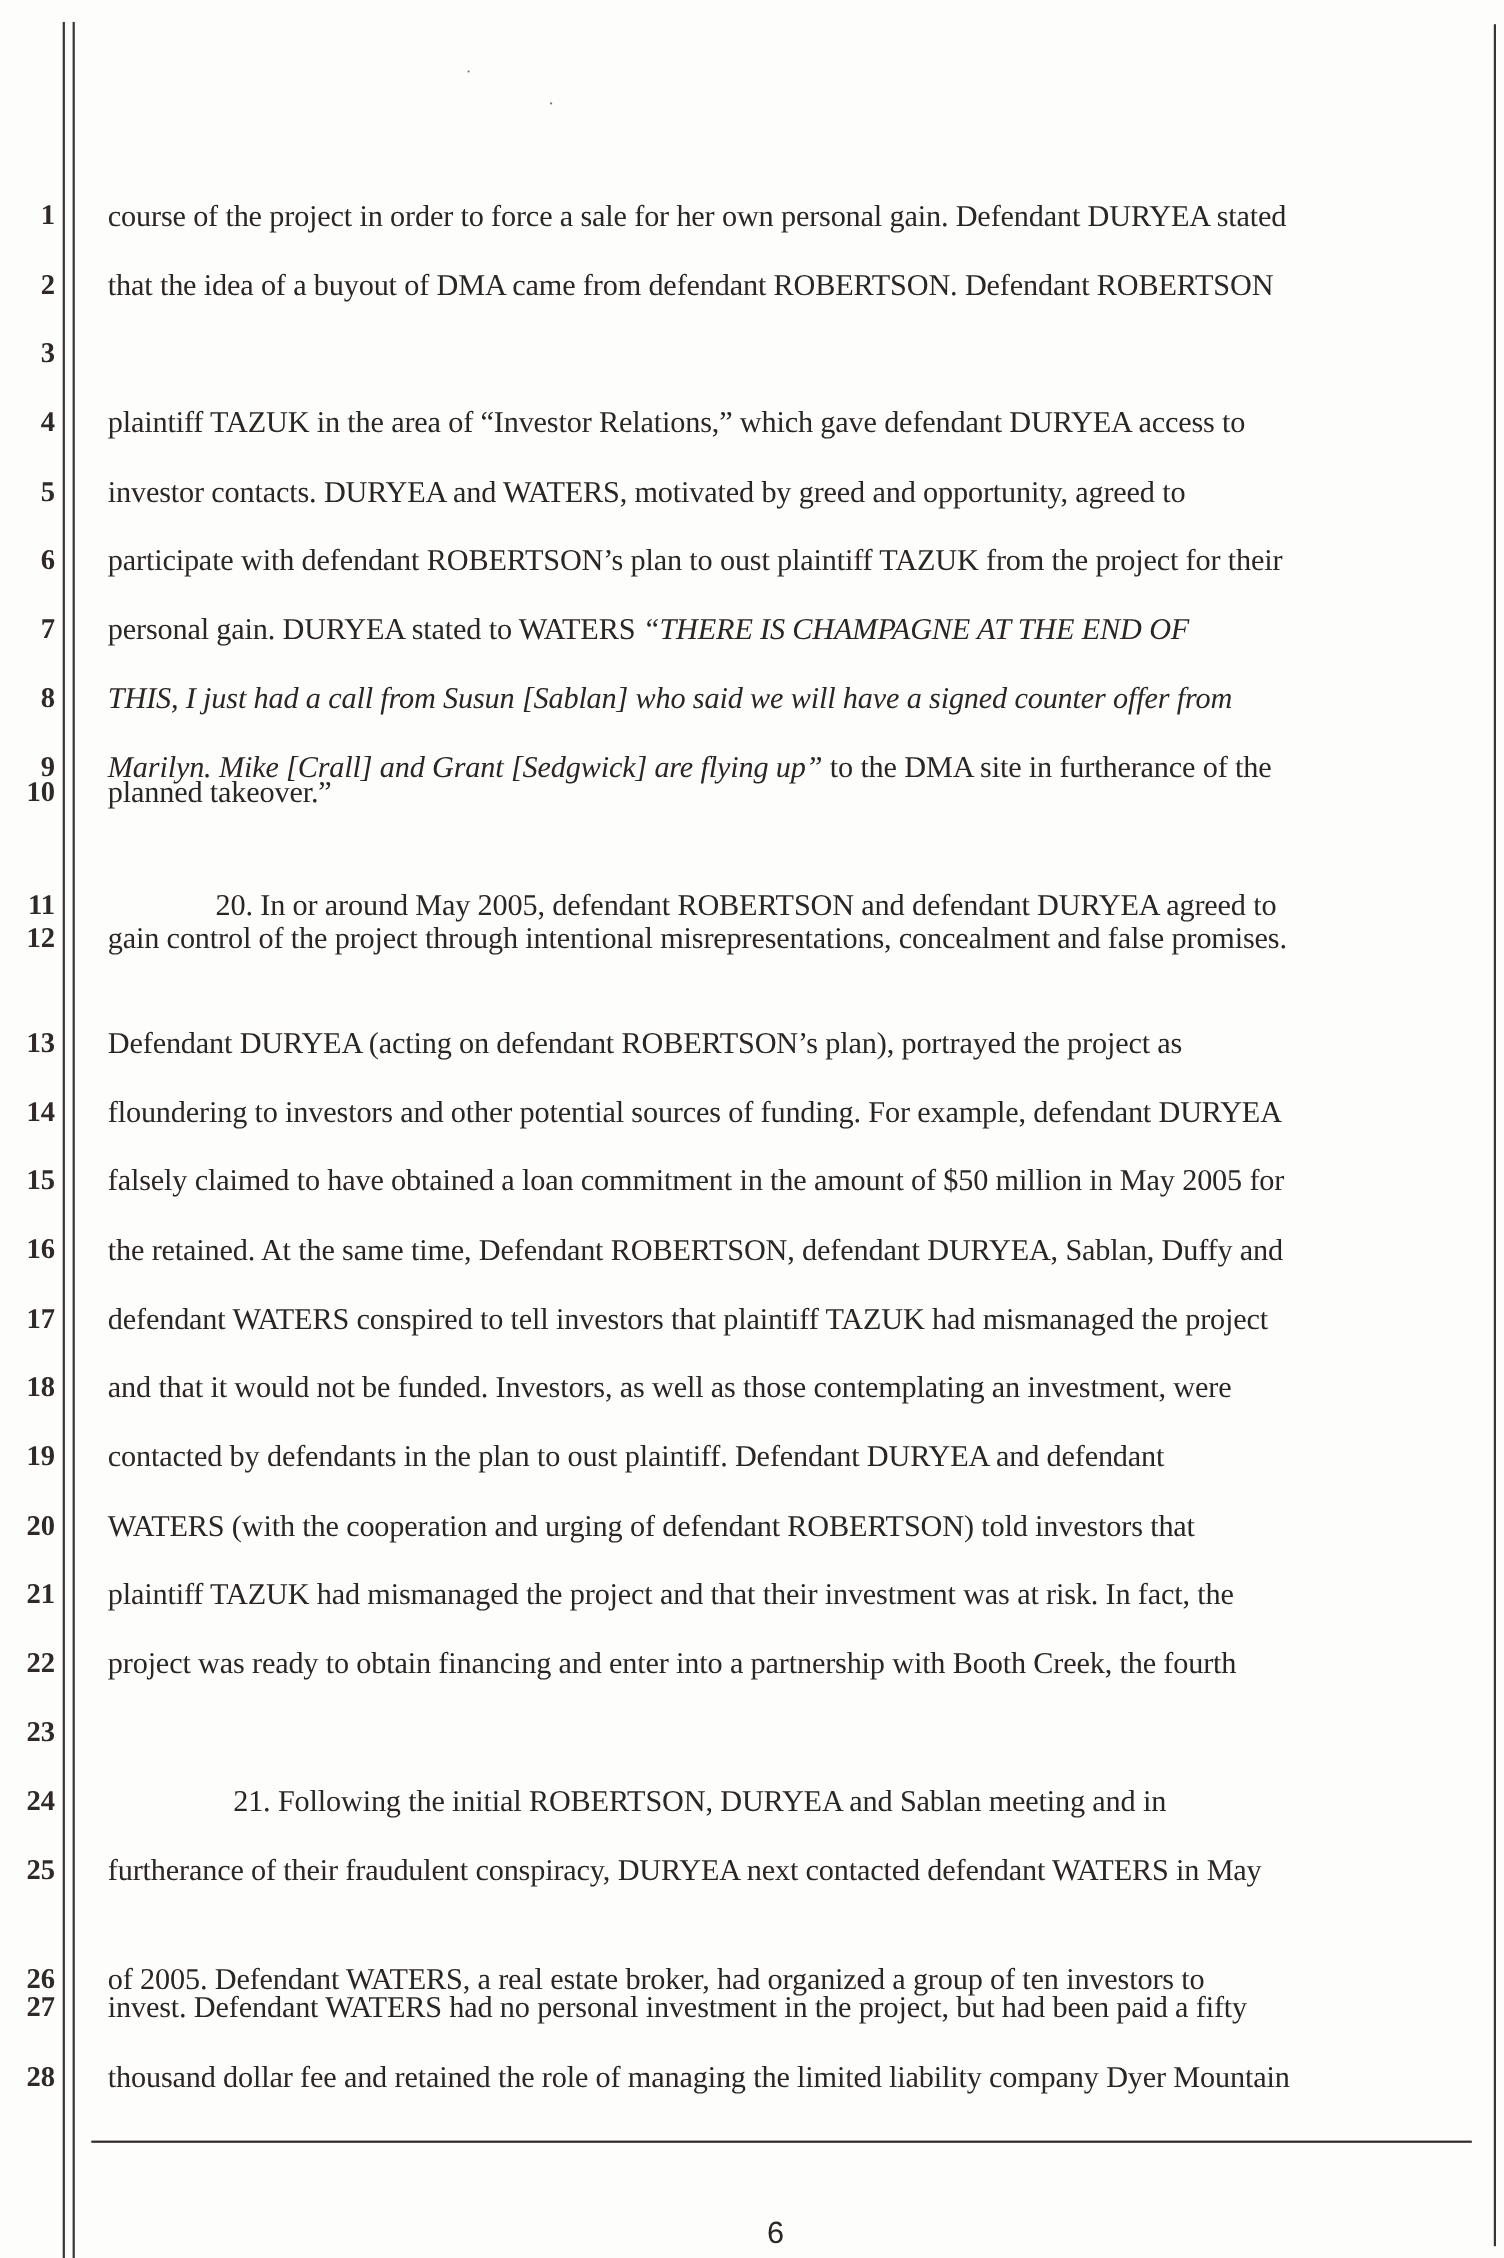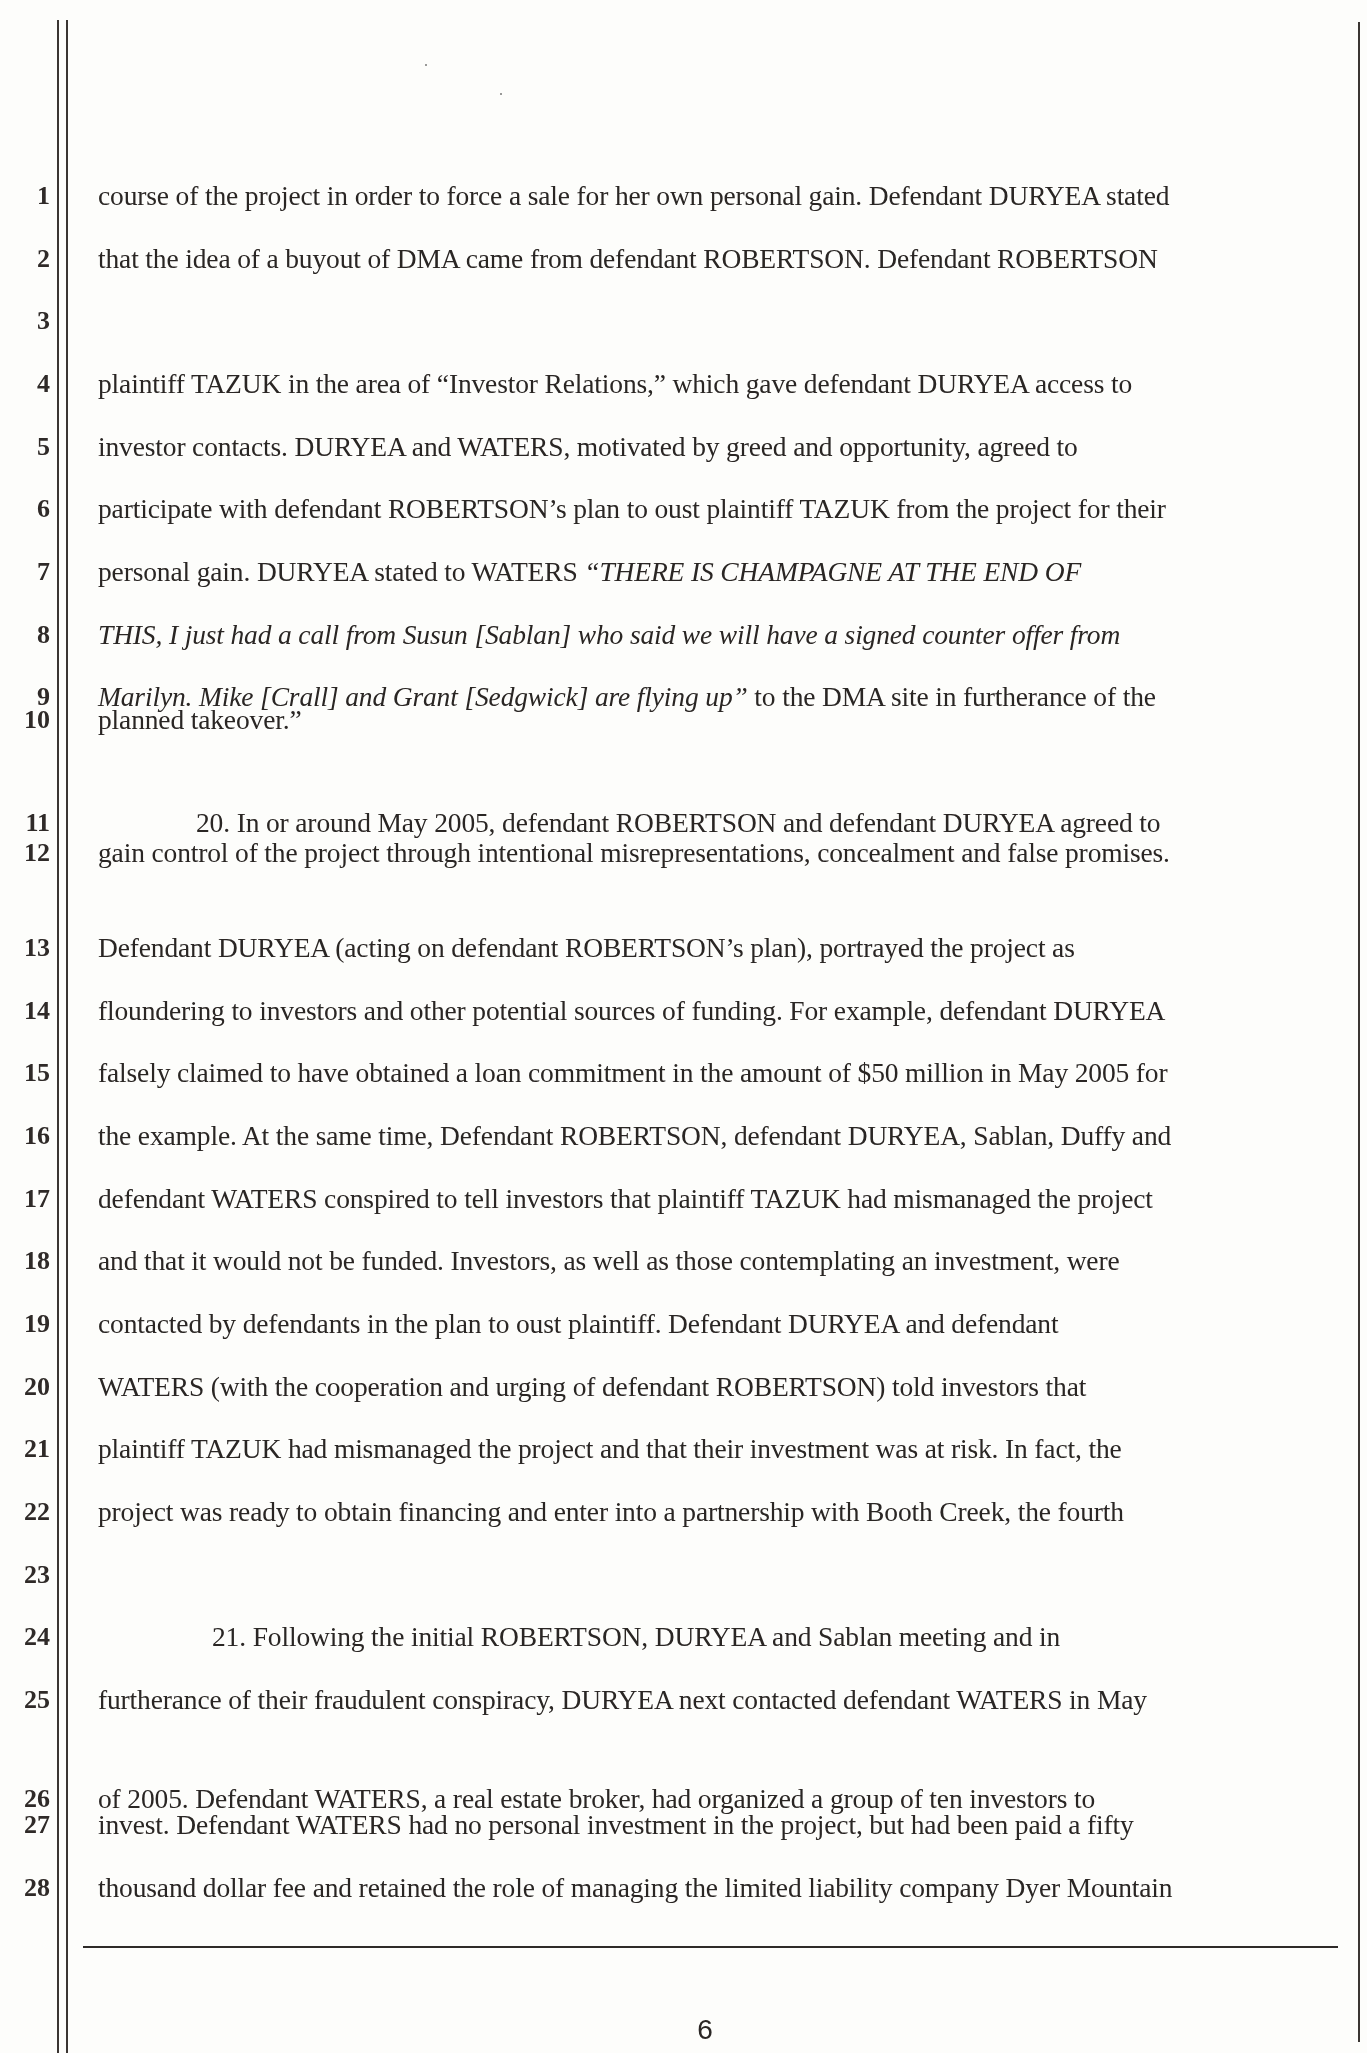--- a/index.html
+++ b/index.html
@@ -88,21 +88,21 @@
   <div class="line-row" style="top:991px">
     <span class="line-num">14</span>
     <span class="line-text">floundering to investors and other potential sources of funding. For example, defendant DURYEA</span>
   </div>
   <div class="line-row" style="top:1053px">
     <span class="line-num">15</span>
     <span class="line-text">falsely claimed to have obtained a loan commitment in the amount of $50 million in May 2005 for</span>
   </div>
   <div class="line-row" style="top:1116px">
     <span class="line-num">16</span>
-    <span class="line-text">the example. At the same time, Defendant ROBERTSON, defendant DURYEA, Sablan, Duffy and</span>
+    <span class="line-text">the retained. At the same time, Defendant ROBERTSON, defendant DURYEA, Sablan, Duffy and</span>
   </div>
   <div class="line-row" style="top:1179px">
     <span class="line-num">17</span>
     <span class="line-text">defendant WATERS conspired to tell investors that plaintiff TAZUK had mismanaged the project</span>
   </div>
   <div class="line-row" style="top:1241px">
     <span class="line-num">18</span>
     <span class="line-text">and that it would not be funded. Investors, as well as those contemplating an investment, were</span>
   </div>
   <div class="line-row" style="top:1304px">

